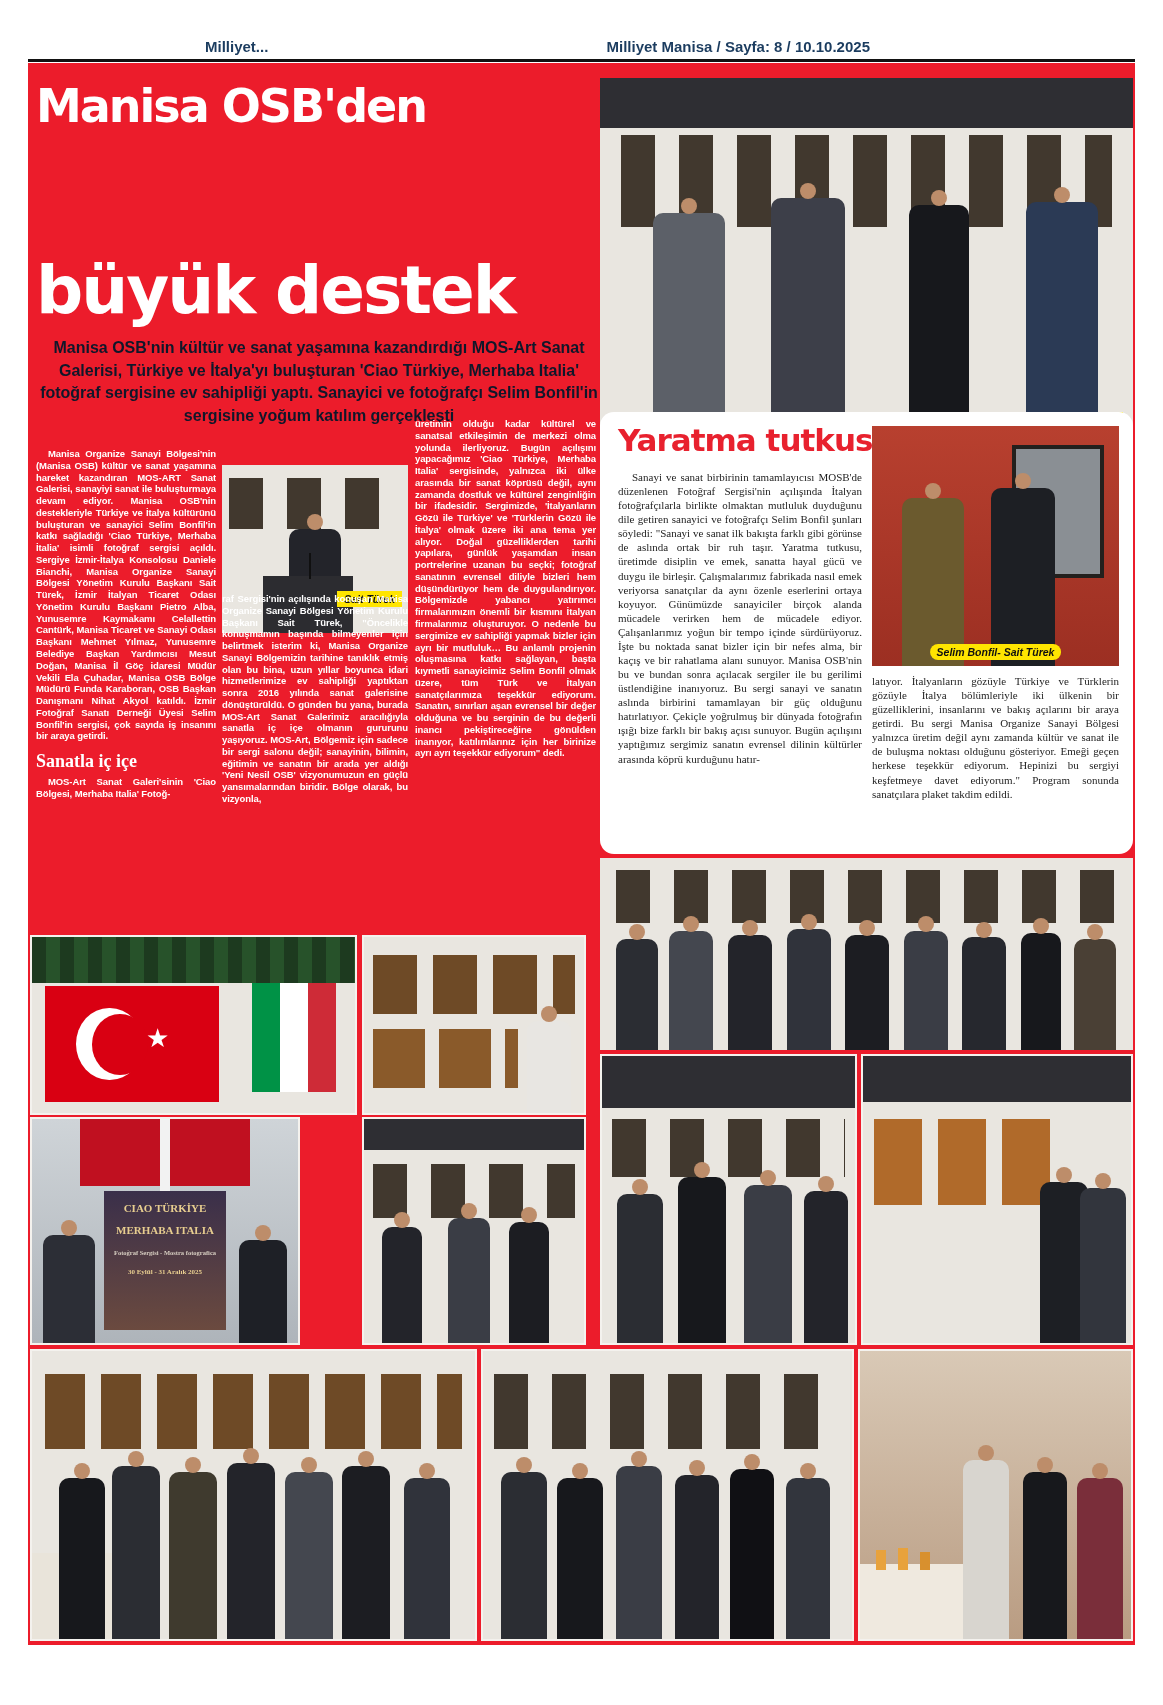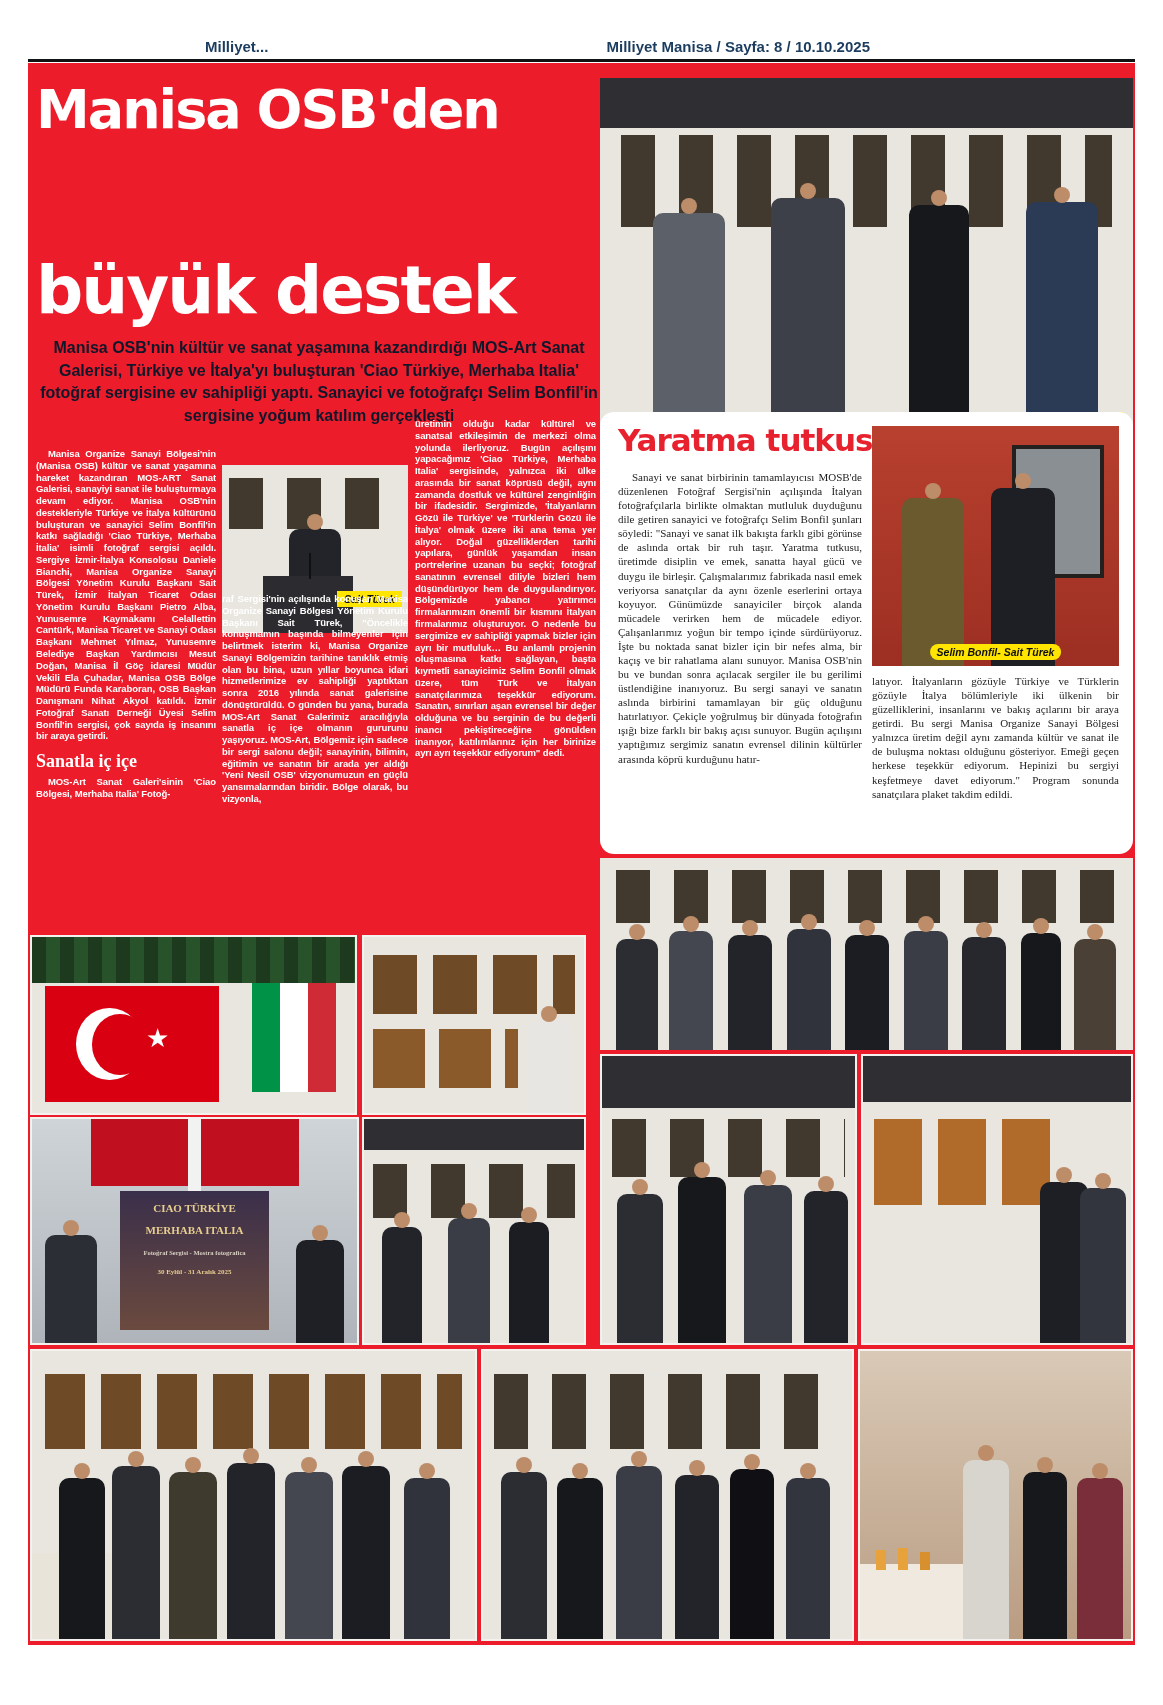--- a/index.html
+++ b/index.html
@@ -58,21 +58,21 @@
 <body>
 
 <div id="page">
 
   <div class="hdr" style="left:205px;top:38px;">Milliyet...</div>
   <div class="hdr" style="right:293px;top:38px;">Milliyet Manisa / Sayfa: 8 / 10.10.2025</div>
   <div id="rule"></div>
 
   <div id="redpage">
 
-    <div class="hl" style="left:8px;top:20px;font-size:54px;">Manisa OSB'den</div>
+    <div class="hl" style="left:8px;top:20px;font-size:46px;">Manisa OSB'den</div>
     <div class="hl" style="left:8px;top:195px;font-size:66px;">büyük destek</div>
 
     <div id="standfirst">Manisa OSB'nin kültür ve sanat yaşamına kazandırdığı MOS-Art Sanat Galerisi, Türkiye ve İtalya'yı buluşturan 'Ciao Türkiye, Merhaba Italia' fotoğraf sergisine ev sahipliği yaptı. Sanayici ve fotoğrafçı Selim Bonfil'in sergisine yoğum katılım gerçekleşti</div>
 
     <div class="photo" style="left:572px;top:15px;width:533px;height:354px;">
       <div class="ceiling"></div>
       <div class="frames" style="top:16%;left:4%;right:4%;height:26%;"></div>
       <div class="person" style="left:10%;width:72px;height:62%;background:#5c6068;"></div>
       <div class="person" style="left:32%;width:74px;height:66%;background:#3d3f49;"></div>
       <div class="person" style="left:58%;width:60px;height:64%;background:#17181c;"></div>
@@ -144,21 +144,21 @@
       <div class="person" style="left:13%;width:44px;height:62%;background:#44474f;"></div>
       <div class="person" style="left:24%;width:44px;height:60%;background:#23242a;"></div>
       <div class="person" style="left:35%;width:44px;height:63%;background:#30333b;"></div>
       <div class="person" style="left:46%;width:44px;height:60%;background:#1c1d22;"></div>
       <div class="person" style="left:57%;width:44px;height:62%;background:#3a3d45;"></div>
       <div class="person" style="left:68%;width:44px;height:59%;background:#26282e;"></div>
       <div class="person" style="left:79%;width:40px;height:61%;background:#17181c;"></div>
       <div class="person" style="left:89%;width:42px;height:58%;background:#4a4035;"></div>
     </div>
 
-    <div class="photo bordered" style="left:2px;top:1054px;width:329px;height:228px;background:linear-gradient(#cfd4d8,#aeb4ba);">
+    <div class="photo bordered" style="left:2px;top:1054px;width:270px;height:228px;background:linear-gradient(#cfd4d8,#aeb4ba);">
       <div style="position:absolute;top:0;left:18%;width:64%;height:30%;background:#c01020;"></div>
       <div style="position:absolute;top:0;left:48%;width:4%;height:44%;background:#f2f2f2;"></div>
       <div style="position:absolute;left:27%;top:32%;width:46%;height:62%;background:linear-gradient(#3a2f4a,#6b4a3f);">
         <div class="postertxt" style="top:8%;font-size:11px;">CIAO TÜRKİYE</div>
         <div class="postertxt" style="top:24%;font-size:11px;">MERHABA ITALIA</div>
         <div class="postertxt" style="top:42%;font-size:6.5px;color:#d8cfc2;">Fotoğraf Sergisi - Mostra fotografica</div>
         <div class="postertxt" style="top:56%;font-size:7px;">30 Eylül - 31 Aralık 2025</div>
       </div>
       <div class="person" style="left:4%;width:52px;height:48%;background:#2c2e36;"></div>
       <div class="person" style="right:4%;width:48px;height:46%;background:#1e2026;"></div>

